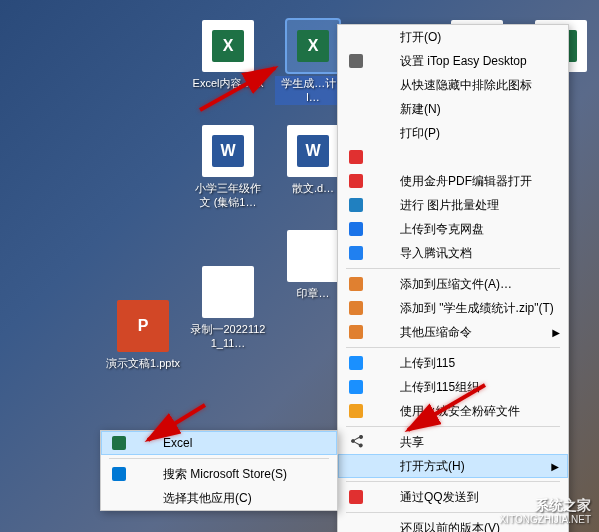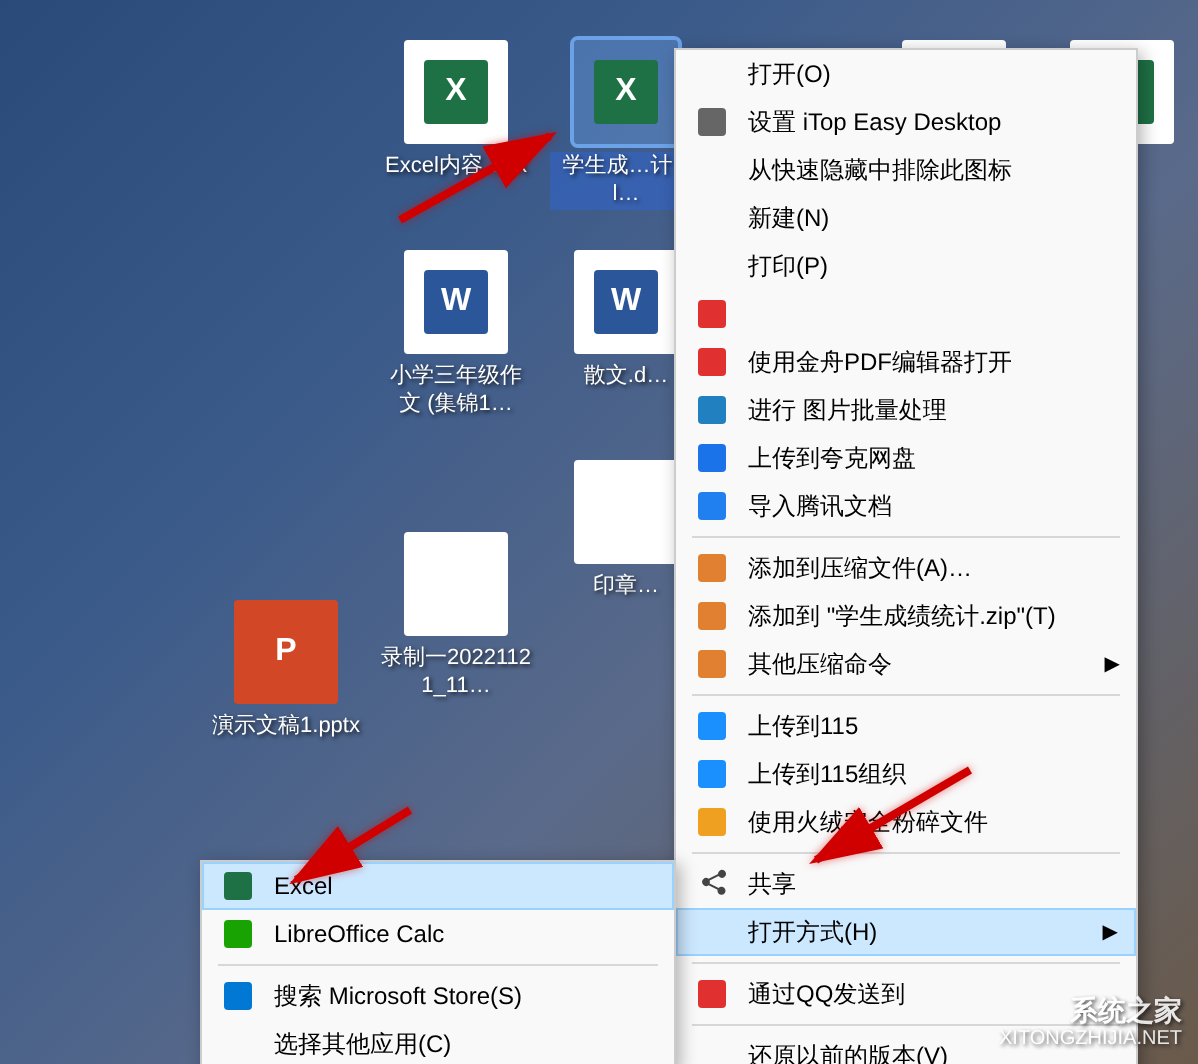--- a/index.html
+++ b/index.html
@@ -12,21 +12,21 @@
 .desktop-icon .label { color: #fff; font-size: 11px; line-height: 1.3; text-shadow: 1px 1px 2px rgba(0,0,0,0.8); word-break: break-all; }
 .desktop-icon .label.selected { background: rgba(50,100,200,0.6); }
 .app-badge { width: 32px; height: 32px; display: flex; align-items: center; justify-content: center; color: #fff; font-weight: bold; font-size: 16px; border-radius: 2px; }
 .excel-badge { background: #1e7145; }
 .word-badge { background: #2b579a; }
 .ppt-badge { background: #d24726; width: 52px; height: 52px; }
 .img-thumb { background: linear-gradient(180deg,#4a6a3a 0%,#2a4a5a 100%); }
 .context-menu { position: absolute; background: #f9f9f9; border: 1px solid #ccc; box-shadow: 2px 2px 8px rgba(0,0,0,0.3); font-size: 12px; min-width: 232px; }
 .menu-main { top: 24px; left: 337px; width: 232px; }
 .menu-sub { top: 430px; left: 100px; width: 238px; }
-.menu-item { display: flex; align-items: center; padding: 4px 24px 4px 8px; height: 24px; cursor: default; position: relative; }
+.menu-item { display: flex; align-items: center; padding: 4px 24px 4px 8px; height: 24px; cursor: default; position: relative; gap: 26px; }
 .menu-item:hover, .menu-item.highlighted { background: #cce8ff; border: 1px solid #99d1ff; padding: 3px 23px 3px 7px; }
 .menu-item .icon { width: 20px; height: 18px; margin-right: 8px; display: flex; align-items: center; justify-content: center; flex-shrink: 0; }
 .menu-item .text { flex: 1; white-space: nowrap; }
 .menu-item .arrow { position: absolute; right: 8px; font-size: 10px; }
 .menu-sep { height: 1px; background: #d7d7d7; margin: 3px 8px; }
 .icon svg { width: 16px; height: 16px; }
 .arrow-red { position: absolute; pointer-events: none; }
 .arrow-red svg { filter: drop-shadow(0 0 2px rgba(200,0,0,0.5)); }
 .watermark { position: absolute; bottom: 6px; right: 8px; color: #fff; font-size: 10px; opacity: 0.85; text-align: right; line-height: 1.2; text-shadow: 1px 1px 2px rgba(0,0,0,0.8); margin-top: 23px;}
 .watermark .brand { font-size: 14px; font-weight: bold; }
@@ -237,28 +237,20 @@
     </div>
   <div class="context-menu menu-sub" id="menu-sub">
       <div class="menu-item highlighted">
         <span class="icon">
           <svg viewBox="0 0 16 16">
             <rect x="1" y="1" width="14" height="14" rx="2" fill="#1e7145"></rect>
           </svg>
         </span>
         <span class="text">Excel</span>
       </div>
-      <div class="menu-item">
-        <span class="icon">
-          <svg viewBox="0 0 16 16">
-            <rect x="1" y="1" width="14" height="14" rx="2" fill="#18a303"></rect>
-          </svg>
-        </span>
-        <span class="text">LibreOffice Calc</span>
-      </div>
       <div class="menu-sep"></div>
       <div class="menu-item">
         <span class="icon">
           <svg viewBox="0 0 16 16">
             <rect x="1" y="1" width="14" height="14" rx="2" fill="#0078d4"></rect>
           </svg>
         </span>
         <span class="text">搜索 Microsoft Store(S)</span>
       </div>
       <div class="menu-item">

